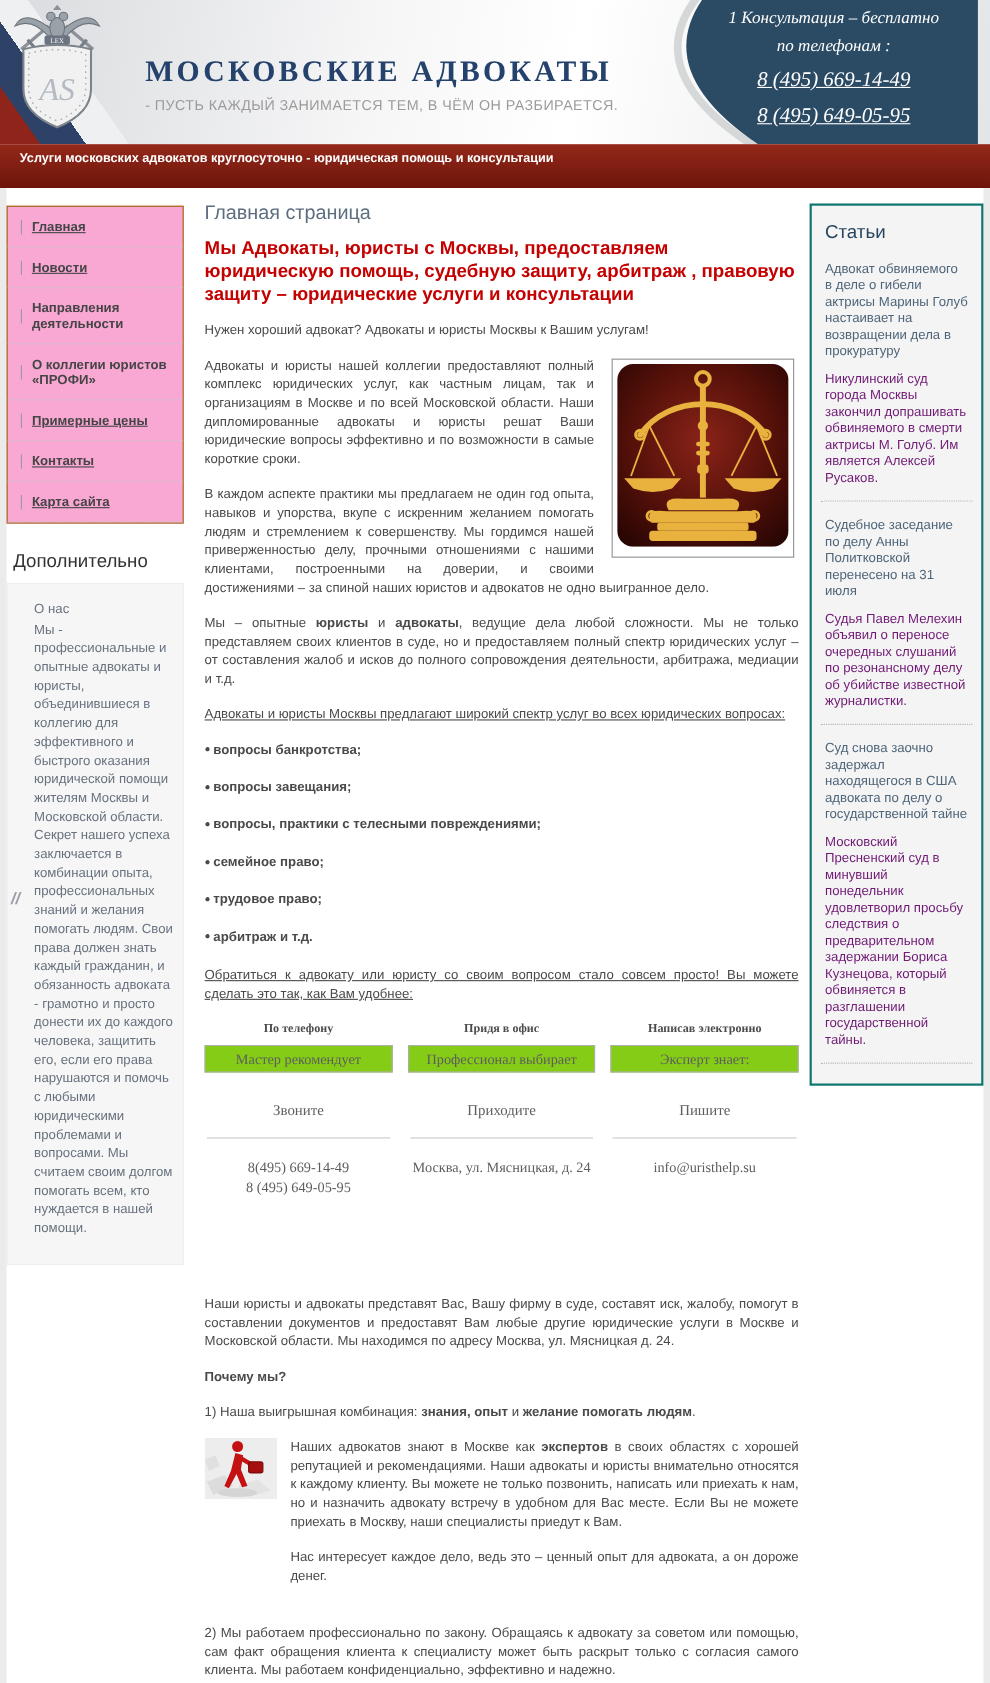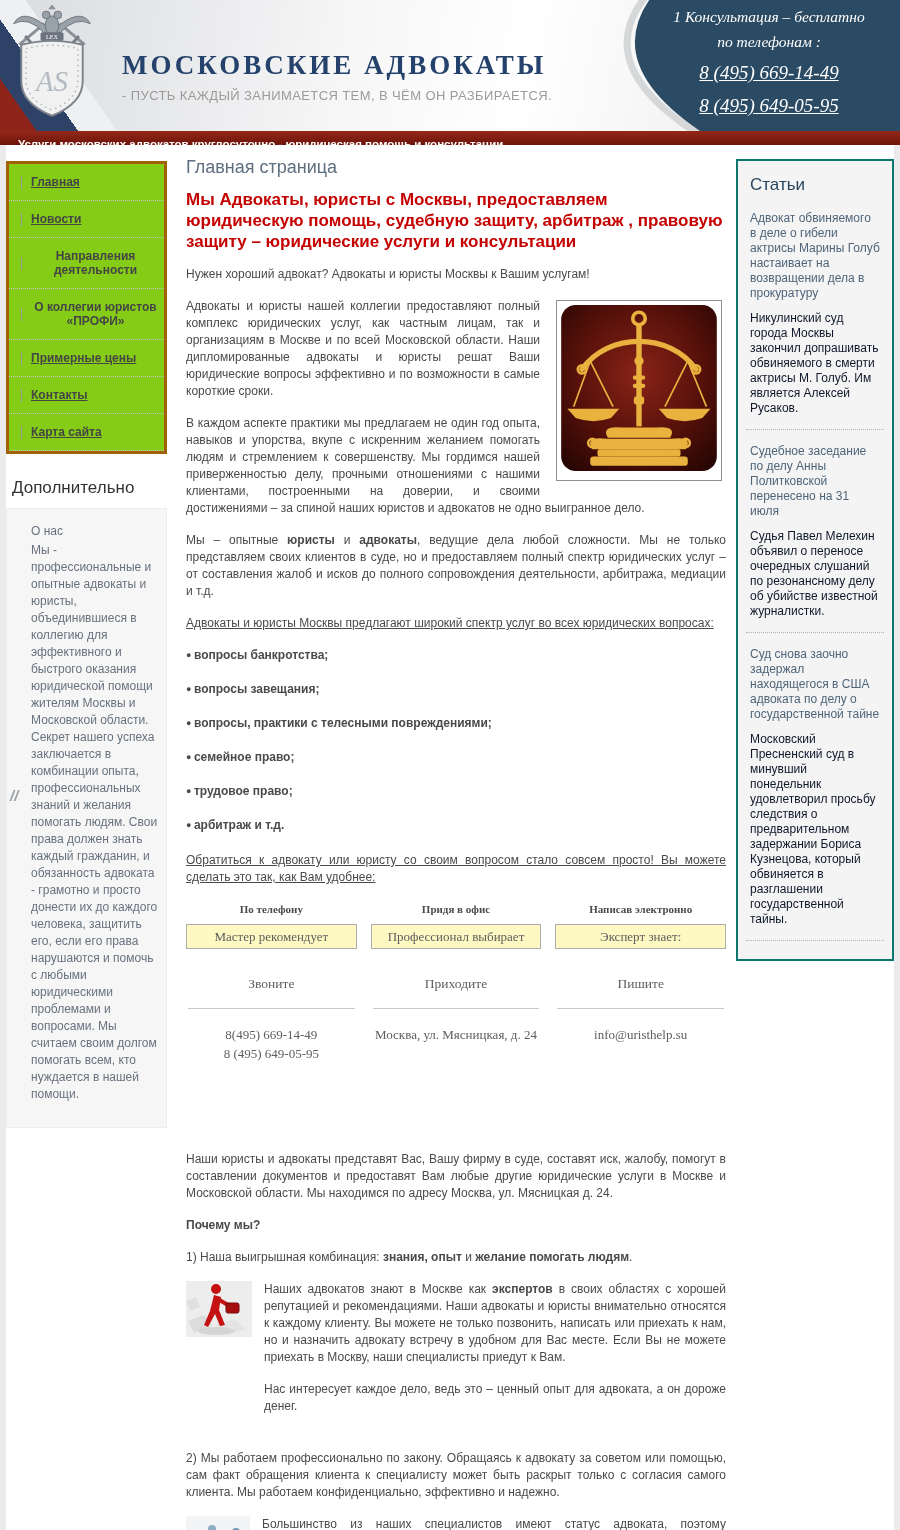--- a/index.html
+++ b/index.html
@@ -4,40 +4,40 @@
 <style>
   * { box-sizing: border-box; }
   html,body { margin:0; padding:0; background:#ebebeb; }
   .page { width:900px; margin:0 auto; font-family:"Liberation Sans",sans-serif; background:#fff; position:relative; }
 
   
   .header { position:relative; height:131px; background:linear-gradient(100deg,#d9dbde 0%,#f6f6f7 38%,#ffffff 58%,#e4e5e7 100%); overflow:hidden; }
   .flag-ribbon { position:absolute; left:0; top:0; width:170px; height:131px;
     background:linear-gradient(55deg,#8e241a 0 30px,#2e4166 30px 64px,#eef0f2 64px 96px,rgba(255,255,255,0) 96px); }
   .emblem { position:absolute; left:4px; top:4px; }
-  .header-titles { position:absolute; left:122px; top:50px; }
+  .header-titles { position:absolute; left:132px; top:50px; }
   .site-title { font-family:"Liberation Serif",serif; font-size:27px; font-weight:bold; color:#24426b; letter-spacing:3px; }
   .site-tagline { font-size:13px; color:#9b9b9b; margin-top:7px; letter-spacing:.4px; }
-  .header-right { position:absolute; right:0; top:0; width:300px; height:125px; }
+  .header-right { position:absolute; right:11px; top:0; width:300px; height:125px; }
   .header-right svg { position:absolute; left:0; top:0; }
   .hr-text { position:absolute; top:8px; right:6px; width:250px; text-align:center;
     font-family:"Liberation Serif",serif; font-style:italic; color:#fff; }
   .promo1 { font-size:15.5px; }
   .promo2 { font-size:15.5px; margin-top:7px; }
   .phone { display:block; font-size:19px; margin-top:11px; text-decoration:underline; color:#fff; cursor:pointer; }
 
   
-  .topbar { height:14px; line-height:26px; background:linear-gradient(#93291a,#6e140a); color:#fff;
+  .topbar { height:40px; line-height:26px; background:linear-gradient(#93291a,#6e140a); color:#fff;
     font-size:11.5px; font-weight:bold; padding-left:18px; }
 
   
   .content { display:flex; background:#fff; border-left:6px solid #ebebeb; border-right:6px solid #ebebeb; min-height:1239px; }
 
   .col-left { width:161px; padding-top:16px; flex:none; }
-  .menu { background:#84cc16; border:3px solid #a16207;text-align:center; }
+  .menu { background:#f9a8d4; border:1px solid #a16207; }
   .menu-item { display:flex; align-items:center; padding:11px 4px 11px 12px; border-bottom:1px dotted #c7c7c7;
     font-size:12px; font-weight:bold; color:#454545; cursor:pointer; }
   .menu-bar { width:1px; height:13px; background:#9a9a9a; margin-right:9px; flex:none; }
   .menu-item.u .menu-label { text-decoration:underline; }
   .extra-title { font-size:17px; color:#333; font-weight:400; margin:24px 0 10px 6px; }
   .about-box { position:relative; background:#f6f6f6; border:1px solid #ededed; padding:14px 8px 24px 24px;
     color:#68727e; font-size:12px; line-height:17px; }
   .about-slashes { position:absolute; left:3px; top:45%; color:#9aa0a6; font-size:15px; font-style:italic; font-weight:bold; }
   .about-title { margin-bottom:2px; }
 
@@ -47,36 +47,36 @@
   .col-main p { margin:0 0 15px; text-align:justify; }
   .scales-fig { float:right; margin:2px 4px 8px 16px; border:1px solid #8f8f8f; background:#fff; padding:4px; }
   .link-line { text-decoration:underline; cursor:pointer; }
   ul.services { list-style:none; margin:2px 0 18px; padding:0; }
   ul.services li { font-weight:bold; margin:0 0 17px; }
   ul.services li::before { content:"● "; font-size:9px; vertical-align:1px; }
 
   .contact-table { display:flex; gap:14px; font-family:"Liberation Serif",serif; color:#5e5e5e; margin:4px 0 88px; clear:both; }
   .cc { flex:1; text-align:center; }
   .cc-header { font-weight:bold; font-size:11px; margin-bottom:6px; color:#4c4c4c; }
-  .cc-badge { border:1px solid #adadad; padding:3px 4px; font-size:13px; background:#fef9c3; }
+  .cc-badge { border:1px solid #adadad; padding:3px 4px; font-size:13px; background:#84cc16; }
   .cc-action { font-size:13.5px; margin-top:26px; }
   .cc hr { border:none; border-top:1px solid #c9c9c9; margin:16px 2px; }
   .cc-value { font-size:13px; line-height:19px; margin-top:16px; }
 
   .bold { font-weight:bold; }
   .media-row { display:flex; margin:2px 0 20px; }
   .media-img { flex:none; margin-right:12px; }
   .media-text { flex:1; text-align:justify; }
   .media-text p { margin:0 0 15px; }
 
   .col-right { width:158px; padding-top:14px; flex:none; }
   .articles { background:#f4f4f4; border:2px solid #0f766e; padding:14px 12px 4px; }
   .articles-title { font-size:17px; font-weight:400; color:#28455f; margin:0 0 16px; }
   .article-title { font-size:12px; line-height:15px; color:#4f6579; margin-bottom:10px; cursor:pointer; }
-  .article-body { font-size:12px; line-height:15px; color:#0f172a; margin-bottom:13px; }
+  .article-body { font-size:12px; line-height:15px; color:#701a75; margin-bottom:13px; }
   .art-sep { border-bottom:1px dotted #b3b3b3; margin:0 -4px 14px; }
 </style>
 </head>
 <body>
 
 <div class="page">
 
   <div class="header">
     <div class="flag-ribbon"></div>
     <div class="emblem">

